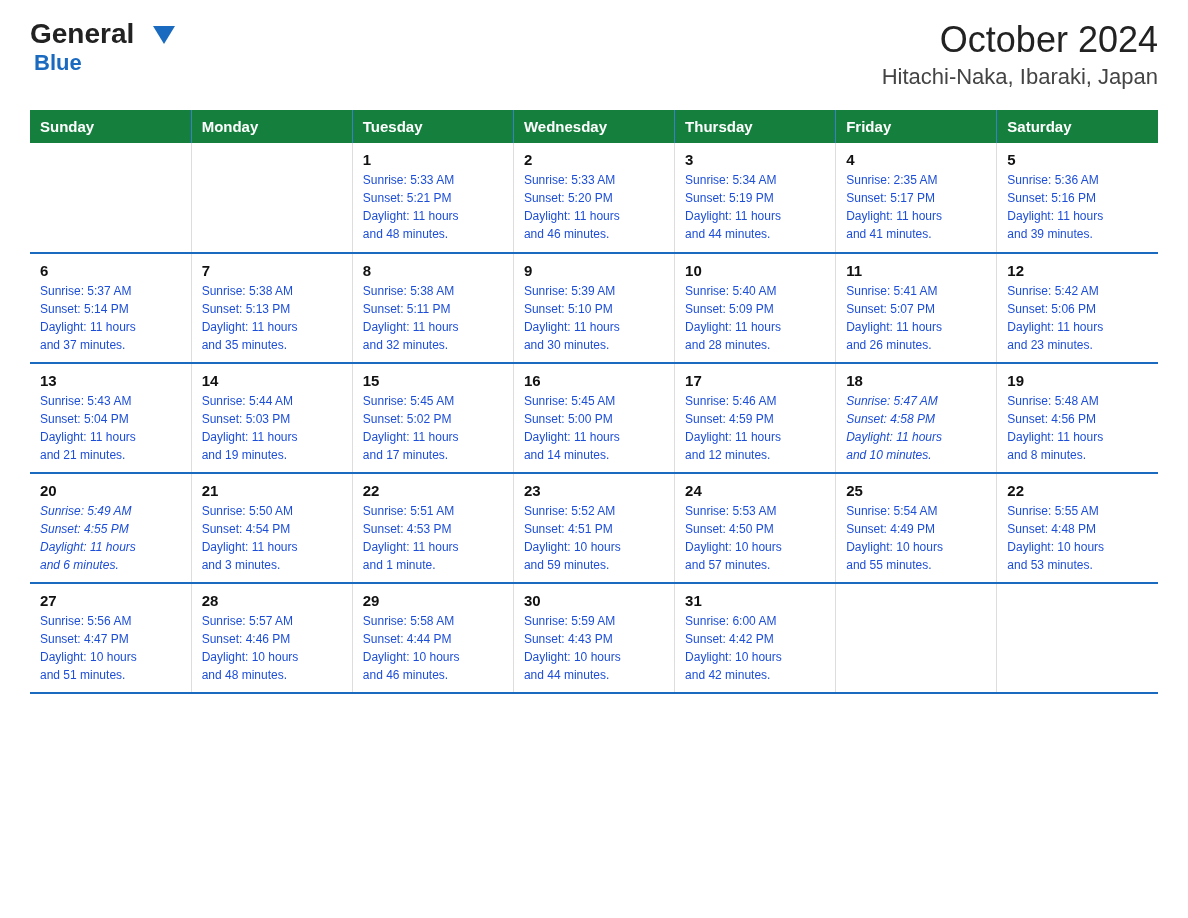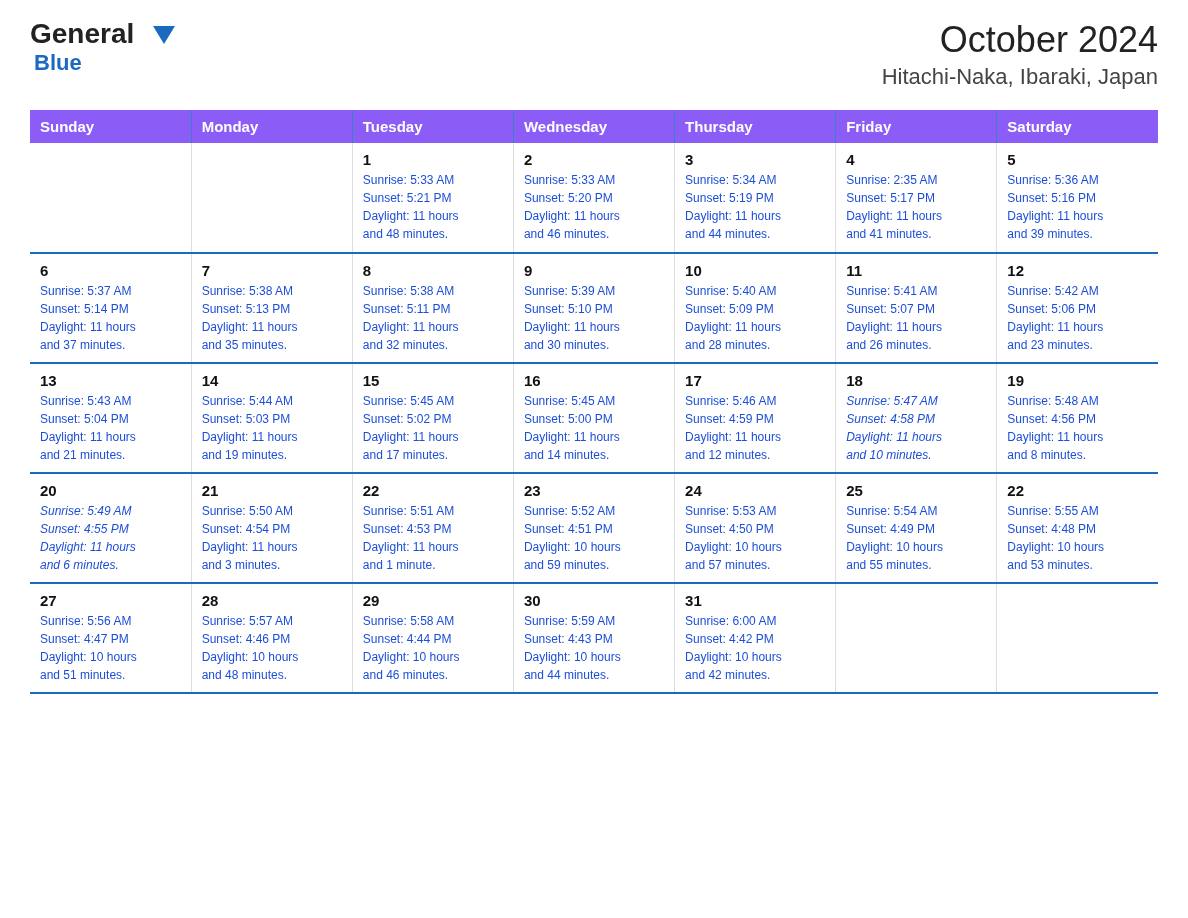--- a/index.html
+++ b/index.html
@@ -48,21 +48,21 @@
       color: #444;
       font-weight: normal;
       margin-top: 4px;
     }
     table {
       width: 100%;
       border-collapse: collapse;
       table-layout: fixed;
     }
     thead tr {
-      background-color: #8b5cf6;
+      background-color: #15803d;
     }
     thead th {
       color: #fff;
       font-size: 15px;
       font-weight: bold;
       padding: 8px 10px;
       text-align: left;
       border-right: 1px solid #3a80c8;
     }
     thead th:last-child {

